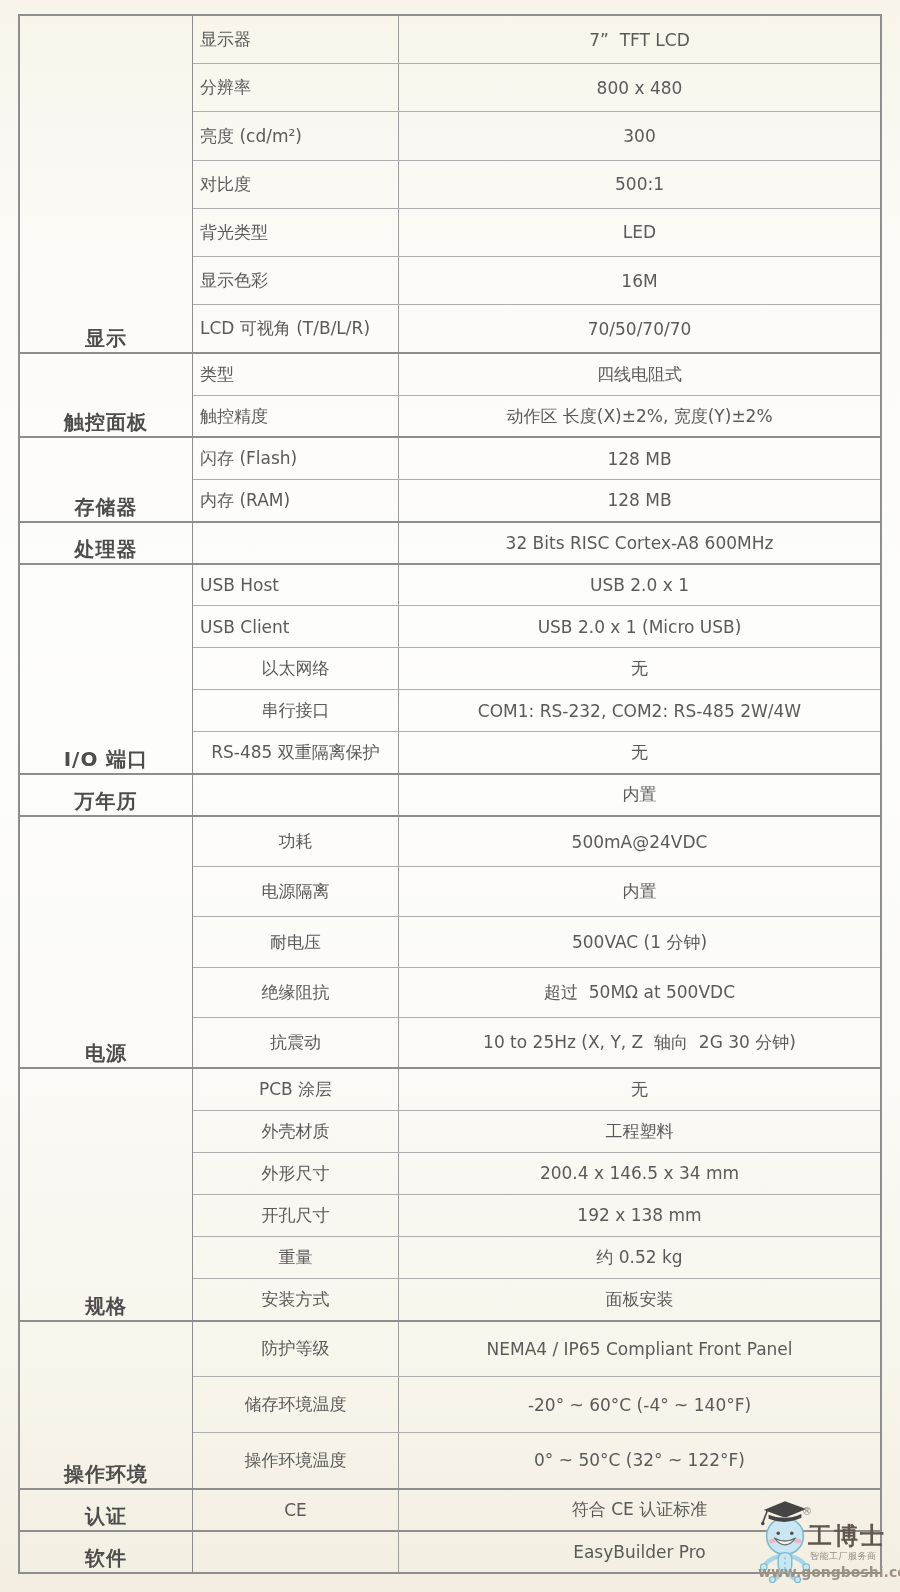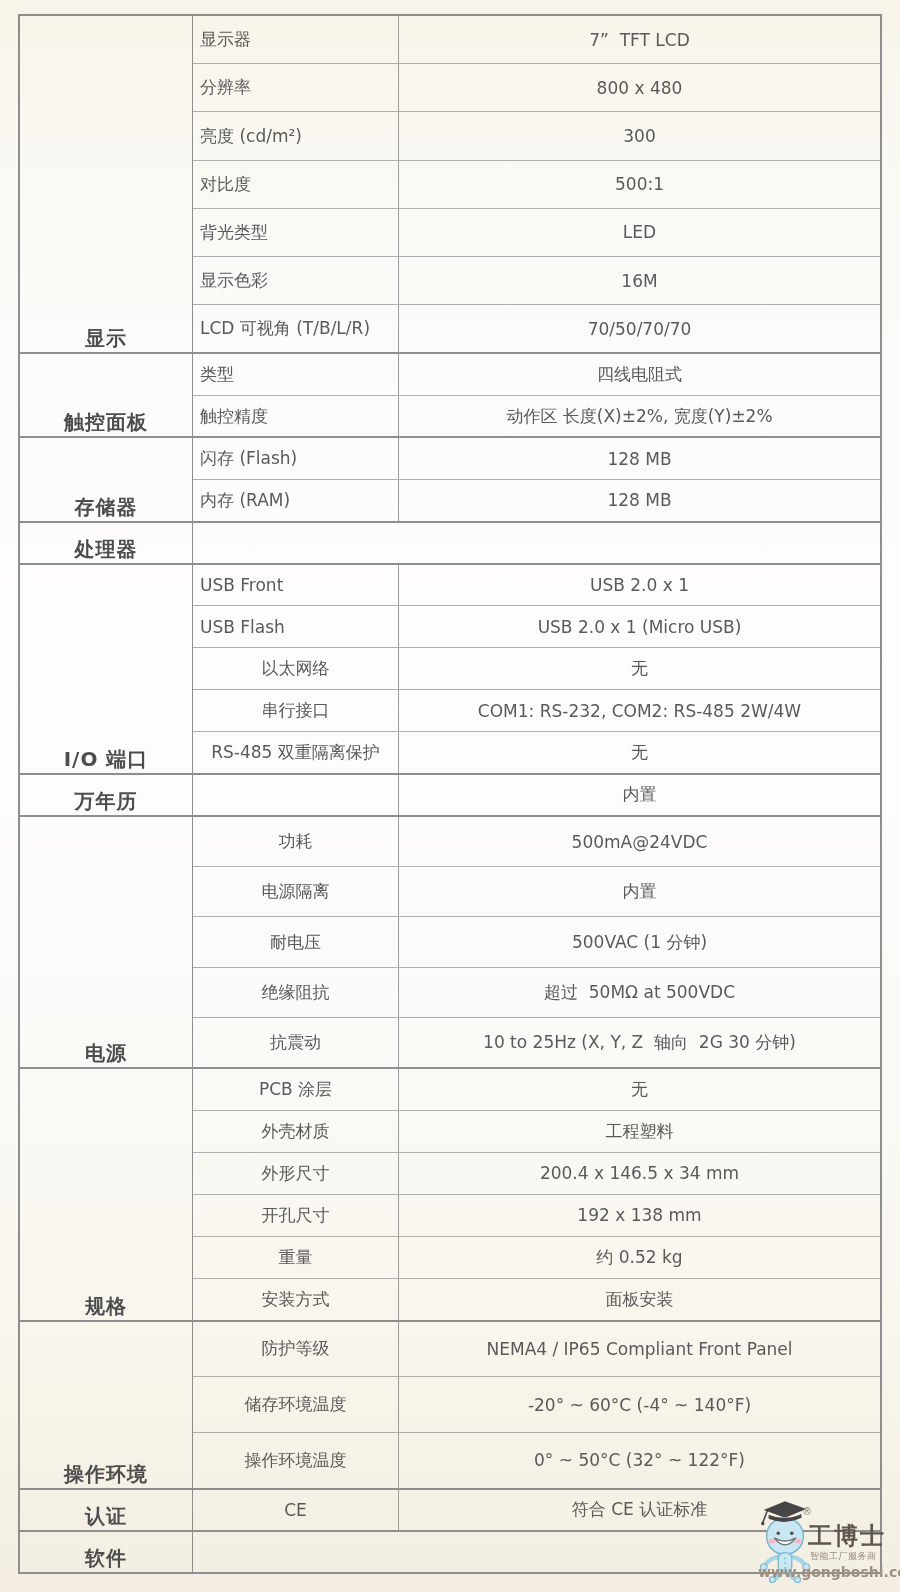--- a/index.html
+++ b/index.html
@@ -148,34 +148,40 @@
       <div class="item align-left">内存 (RAM)</div>
       <div class="value">128 MB</div>
     </div>
   </div>
     </div>
 
     <div class="section" style="--n: 1;">
       <div class="cat">
         <span>处理器</span>
       </div>
+      <div class="rows">
+    <div class="row">
+      <div class="item align-left"></div>
+      <div class="value">32 Bits RISC Cortex-A8 600MHz</div>
+    </div>
+  </div>
     </div>
 
     <div class="section" style="--n: 5;">
       <div class="cat">
         <span>I/O 端口</span>
       </div>
       <div class="rows">
     <div class="row">
-      <div class="item align-left">USB Front</div>
+      <div class="item align-left">USB Host</div>
       <div class="value">USB 2.0 x 1</div>
     </div>
 
     <div class="row">
-      <div class="item align-left">USB Flash</div>
+      <div class="item align-left">USB Client</div>
       <div class="value">USB 2.0 x 1 (Micro USB)</div>
     </div>
 
     <div class="row">
       <div class="item align-center">以太网络</div>
       <div class="value">无</div>
     </div>
 
     <div class="row">
       <div class="item align-center">串行接口</div>
@@ -303,20 +309,26 @@
       <div class="item align-center">CE</div>
       <div class="value">符合 CE 认证标准</div>
     </div>
   </div>
     </div>
 
     <div class="section" style="--n: 1;">
       <div class="cat">
         <span>软件</span>
       </div>
+      <div class="rows">
+    <div class="row">
+      <div class="item align-center"></div>
+      <div class="value">EasyBuilder Pro</div>
+    </div>
+  </div>
     </div>
   </div>
 
   <div class="watermark">
     <svg class="wm-mascot" viewBox="0 0 60 90" xmlns="http://www.w3.org/2000/svg">
       <line x1="12" y1="14" x2="7" y2="27" stroke="#454545" stroke-width="1.6"></line>
       <circle cx="7" cy="28" r="1.8" fill="#454545"></circle>
       <polygon points="8,14 30,5 52,13 30,22" fill="#454545"></polygon>
       <circle cx="30" cy="41" r="19" fill="#c9e7f2" stroke="#7db8cd" stroke-width="1.6"></circle>
       <path d="M13 23 Q30 30 47 22 L47 18 Q30 26 13 19 Z" fill="#454545"></path>

